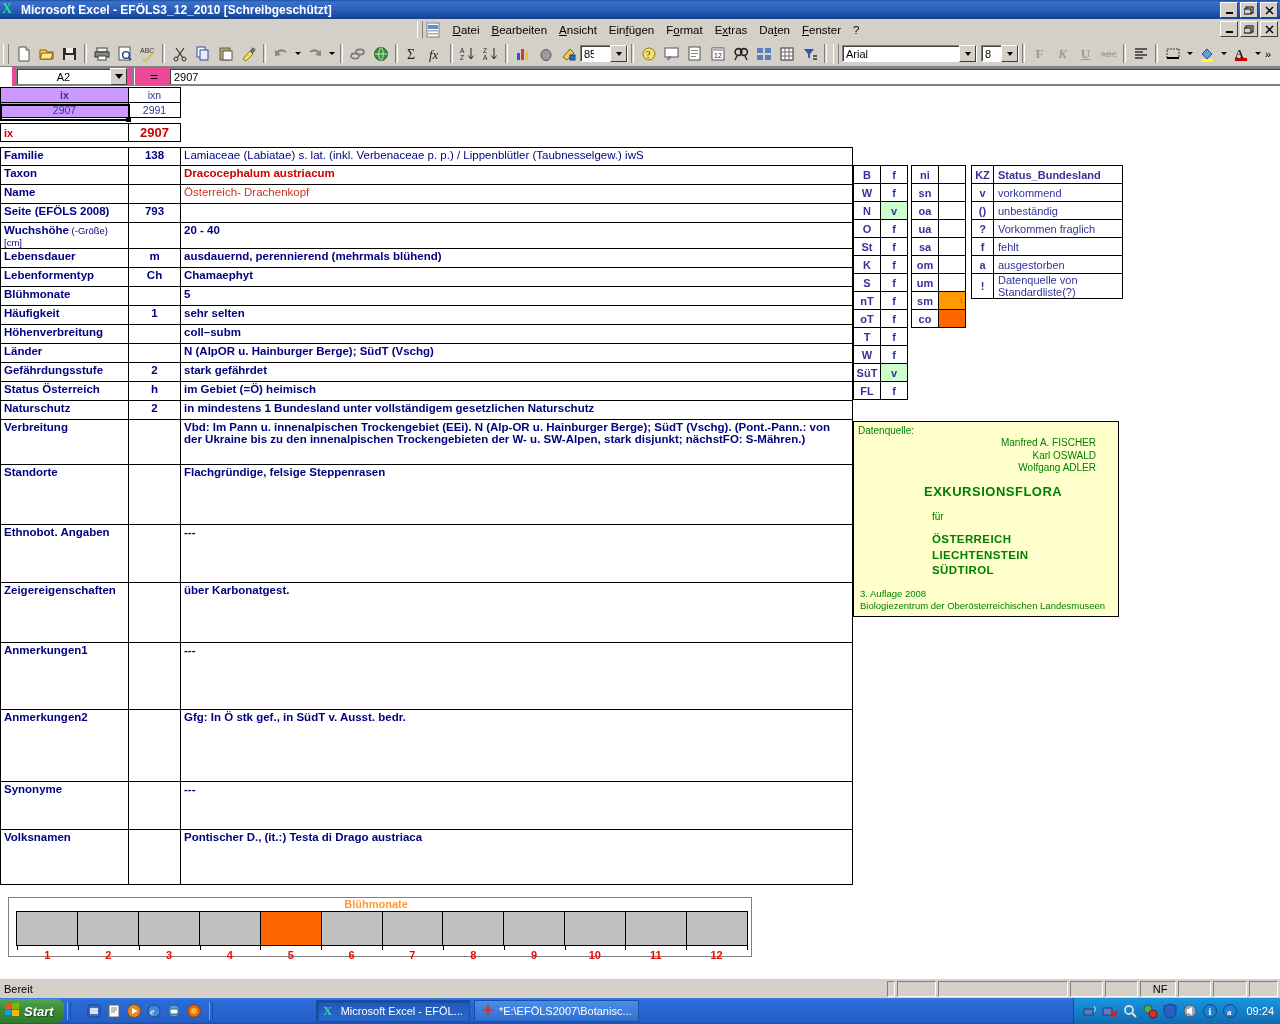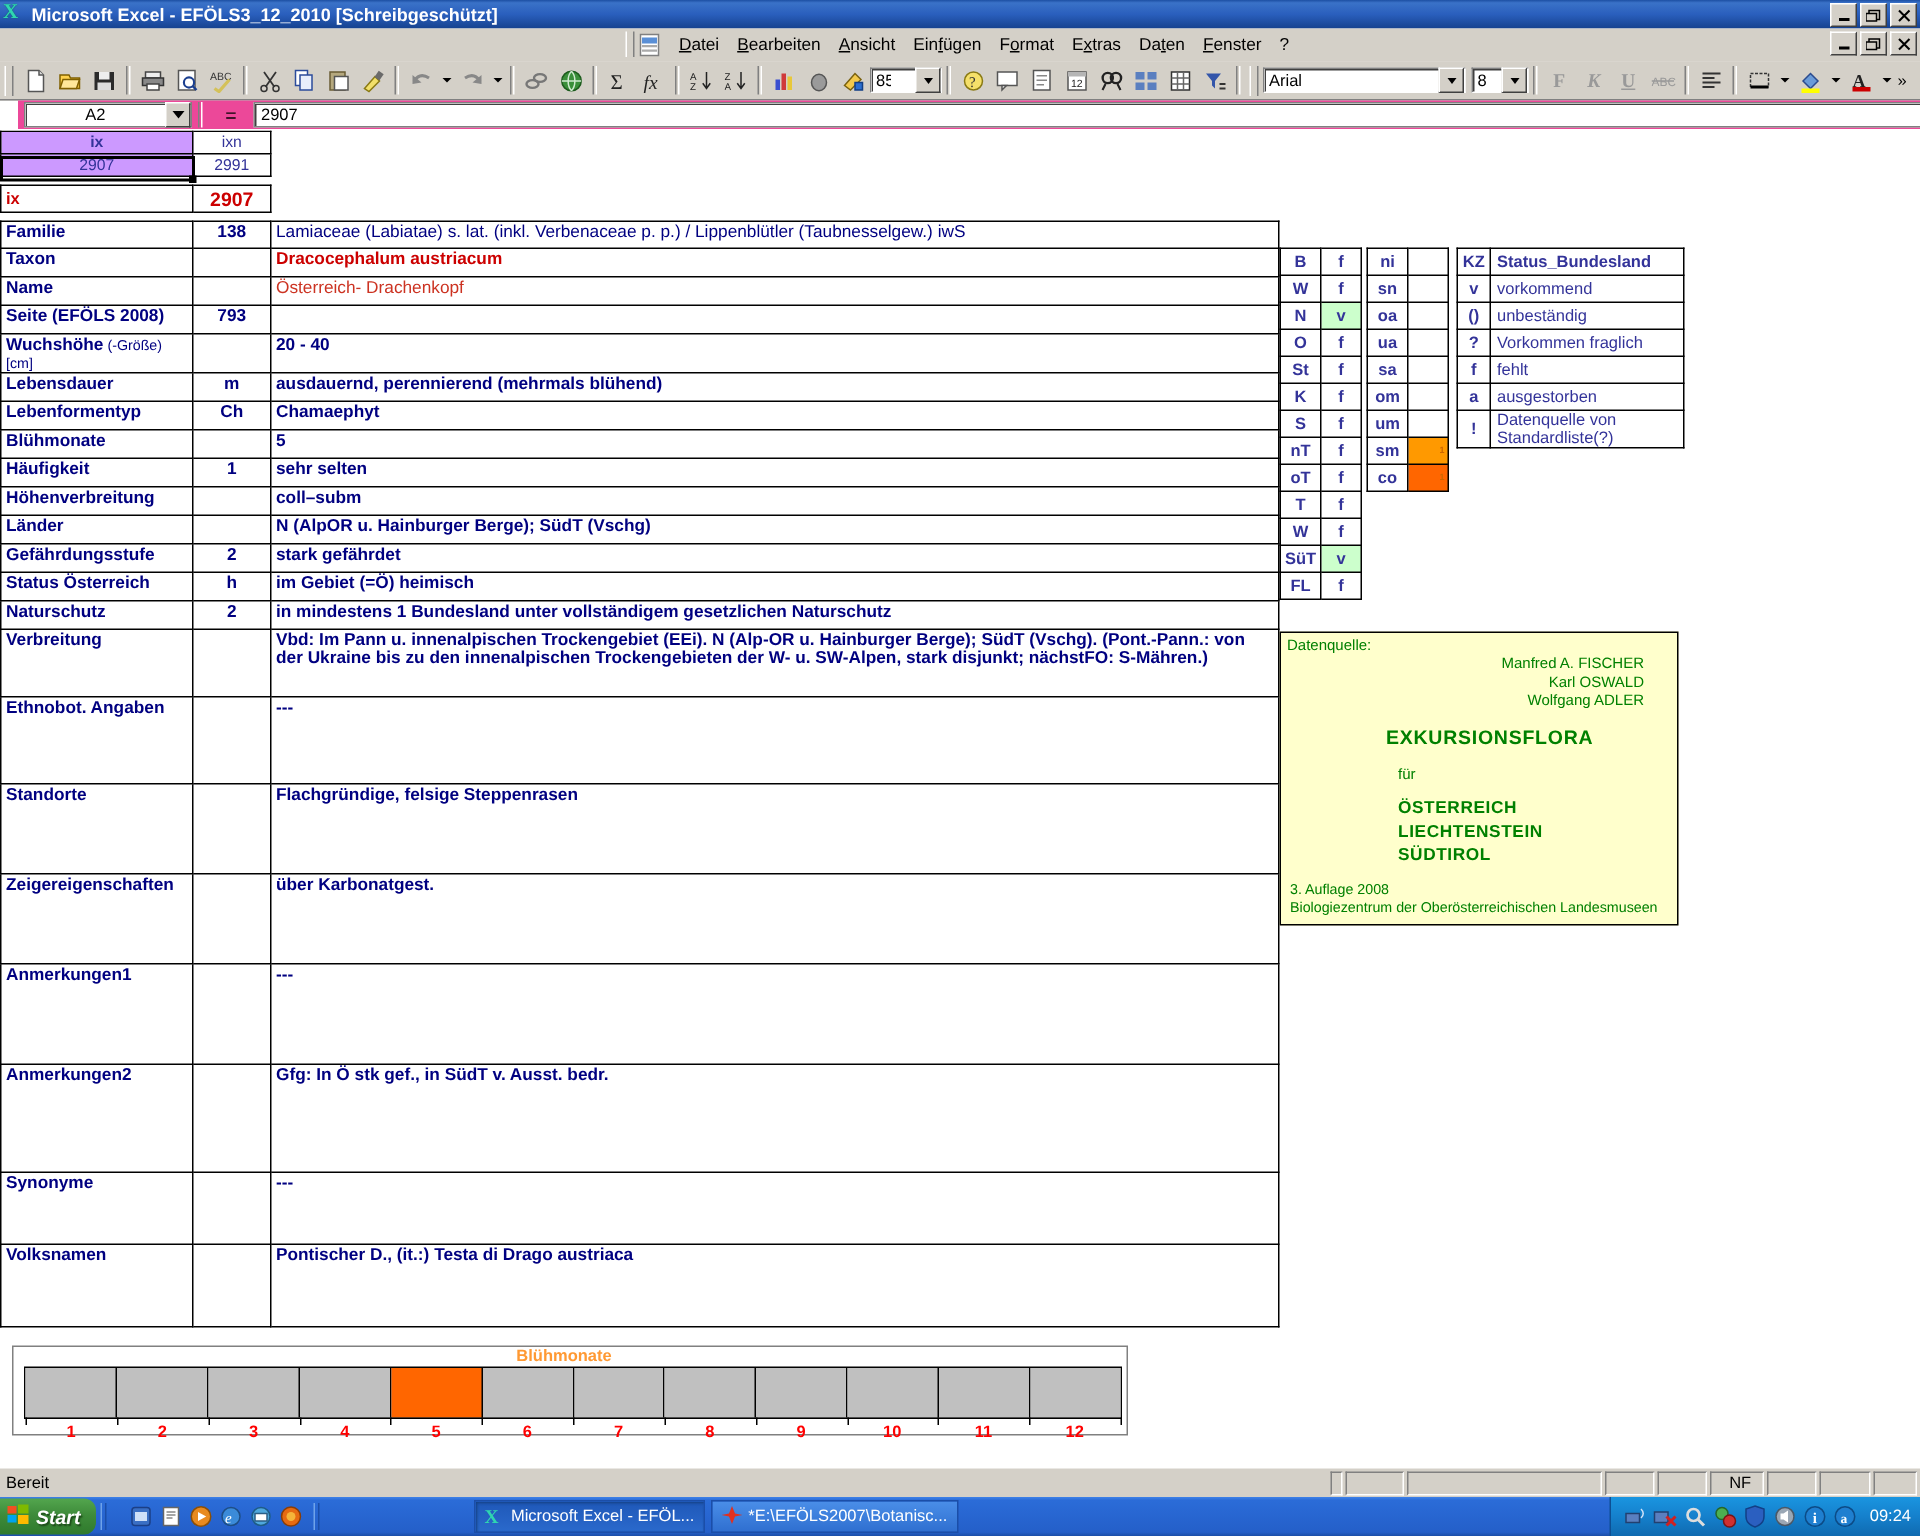--- a/index.html
+++ b/index.html
@@ -688,29 +688,29 @@
         <tr style="height:19px">
           <td class="lbl">Naturschutz</td>
           <td class="code">2</td>
           <td class="val">in mindestens 1 Bundesland unter vollständigem gesetzlichen Naturschutz</td>
         </tr>
         <tr style="height:45px">
           <td class="lbl">Verbreitung</td>
           <td class="code"></td>
           <td class="val">Vbd: Im Pann u. innenalpischen Trockengebiet (EEi). N (Alp-OR u. Hainburger Berge); SüdT (Vschg). (Pont.-Pann.: von der Ukraine bis zu den innenalpischen Trockengebieten der W- u. SW-Alpen, stark disjunkt; nächstFO: S-Mähren.)</td>
         </tr>
+        <tr style="height:60px">
+          <td class="lbl">Standorte</td>
+          <td class="code"></td>
+          <td class="val">Flachgründige, felsige Steppenrasen</td>
+        </tr>
         <tr style="height:58px">
           <td class="lbl">Ethnobot. Angaben</td>
           <td class="code"></td>
           <td class="val">---</td>
-        </tr>
-        <tr style="height:60px">
-          <td class="lbl">Standorte</td>
-          <td class="code"></td>
-          <td class="val">Flachgründige, felsige Steppenrasen</td>
         </tr>
         <tr style="height:60px">
           <td class="lbl">Zeigereigenschaften</td>
           <td class="code"></td>
           <td class="val"> über Karbonatgest.</td>
         </tr>
         <tr style="height:67px">
           <td class="lbl">Anmerkungen1</td>
           <td class="code"></td>
           <td class="val">---</td>

